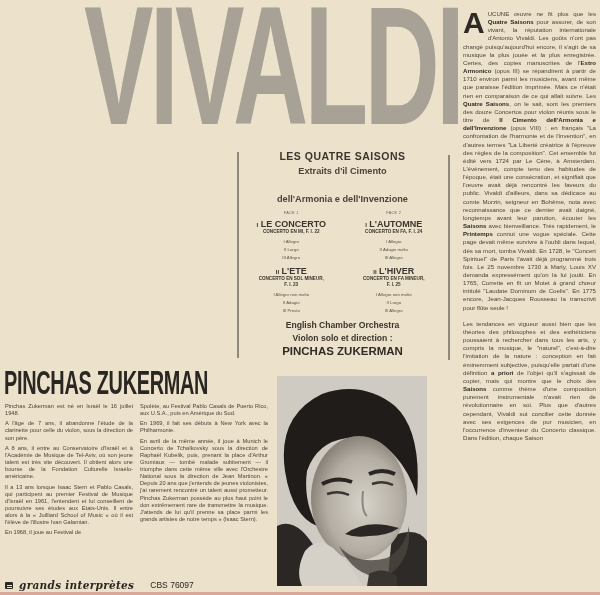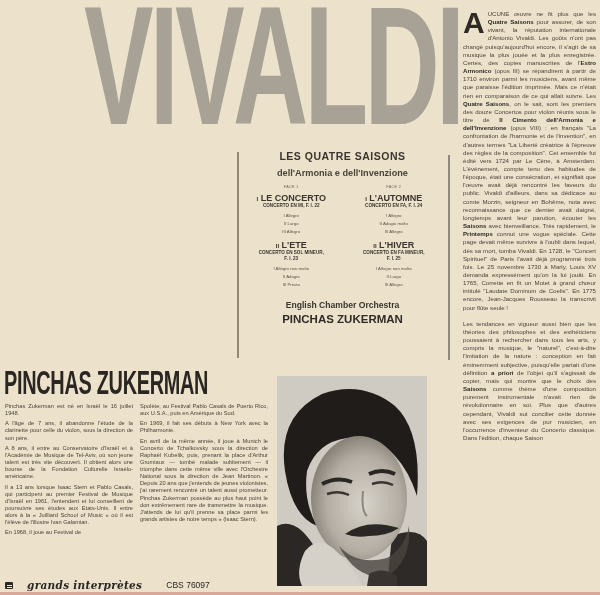--- a/index.html
+++ b/index.html
@@ -41,41 +41,41 @@
   
   #center { left:240px; top:148px; width:205px; text-align:center; color:#3a352e; }
   #center .title { font-weight:bold; font-size:10.5px; letter-spacing:0.5px; margin-top:2px; }
   #center .subtitle { font-weight:bold; font-size:9.2px; line-height:12px; margin-top:3px; color:#4a443b; }
   .faces { display:flex; margin-top:6px; }
   .face { flex:1; }
   .face-label { font-size:3.8px; color:#6b645a; letter-spacing:0.3px; }
   .movt-title { font-weight:bold; font-size:9px; margin-top:4px; color:#3a352e; }
   .movt-sub { font-weight:bold; font-size:4.6px; line-height:6px; color:#3a352e; }
   .movt-list { font-size:4.3px; line-height:8px; color:#5a5349; margin-top:3px; }
-  .credits { font-weight:bold; font-size:8.6px; line-height:12.5px; color:#3a352e; margin-top:10px; }
+  .credits { font-weight:bold; font-size:8.6px; line-height:12.5px; color:#3a352e; margin-top:4px; }
   .soloist { font-weight:bold; font-size:11.5px; line-height:14px; color:#2f2b26; }
 
   
   #pz-heading {
     left:4px; top:362px; width:380px;
     font-weight:bold; font-size:34px; line-height:40px; color:#2a2622;
     transform:scaleX(0.585); transform-origin:left top; white-space:nowrap; letter-spacing:-0.5px;
   }
 
   .bio { font-size:5.7px; line-height:7.1px; color:#4a443b; text-align:justify; }
   .bio p { margin:0 0 3.2px 0; }
   #bio1 { left:5px; top:403px; width:128px; }
   #bio2 { left:140px; top:403px; width:128px; }
 
   
   #photo { left:277px; top:376px; width:150px; height:210px; overflow:hidden;
     background:#c9c5bd; }
 
   
-  #footer { left:5px; top:578px; width:280px; height:14px; display:flex; align-items:center; gap:14px; }
+  #footer { left:5px; top:578px; width:280px; height:14px; display:flex; align-items:center; gap:6px; }
   #label-logo { width:8px; height:7px; background:#2e2a25; border-radius:1px; display:flex; align-items:center; justify-content:center; }
   #label-logo span { display:block; width:5px; height:1px; background:#ece1ca; box-shadow:0 2px 0 #ece1ca; }
   #series { font-family:"DejaVu Serif", serif; font-style:italic; font-weight:bold; font-size:10.5px; color:#2a2622; letter-spacing:0.3px; }
   #catalog { font-size:8.5px; color:#2a2622; margin-left:10px; }
   #bottom-edge { left:0; top:592px; width:600px; height:3px; background:#d9a89a; }
 </style>
 </head>
 <body>
 
 <div id="vivaldi" class="abs">VIVALDI</div>
@@ -83,21 +83,22 @@
 <div id="article" class="abs">
   <p><span class="dropcap">A</span><span id="para0">UCUNE œuvre ne fit plus que les <b>Quatre Saisons</b> pour assurer, de son vivant, la réputation internationale d'Antonio Vivaldi. Les goûts n'ont pas changé puisqu'aujourd'hui encore, il s'agit de sa musique la plus jouée et la plus enregistrée. Certes, des copies manuscrites de l'<b>Estro Armonico</b> (opus III) se répandirent à partir de 1710 environ parmi les musiciens, avant même que paraisse l'édition imprimée. Mais ce n'était rien en comparaison de ce qui allait suivre. Les <b>Quatre Saisons</b>, on le sait, sont les premiers des douze Concertos pour violon réunis sous le titre de <b>Il Cimento dell'Armonia e dell'Invenzione</b> (opus VIII) : en français "La confrontation de l'harmonie et de l'invention", en d'autres termes "La Liberté créatrice à l'épreuve des règles de la composition". Cet ensemble fut édité vers 1724 par Le Cène, à Amsterdam. L'événement, compte tenu des habitudes de l'époque, était une consécration, et signifiait que l'œuvre avait déjà rencontré les faveurs du public. Vivaldi d'ailleurs, dans sa dédicace au comte Morzin, seigneur en Bohême, nota avec reconnaissance que ce dernier avait daigné, longtemps avant leur parution, écouter les <b>Saisons</b> avec bienveillance. Très rapidement, le <b>Printemps</b> connut une vogue spéciale. Cette page devait même survivre à l'oubli dans lequel, dès sa mort, tomba Vivaldi. En 1728, le "Concert Spirituel" de Paris l'avait déjà programmé trois fois. Le 25 novembre 1730 à Marly, Louis XV demanda expressément qu'on la lui jouât. En 1765, Corrette en fit un Motet à grand chœur intitulé "Laudate Dominum de Coelis". En 1775 encore, Jean-Jacques Rousseau la transcrivit pour flûte seule !</span></p>
   <p><span id="para1">Les tendances en vigueur aussi bien que les théories des philosophes et des esthéticiens poussaient à rechercher dans tous les arts, y compris la musique, le "naturel", c'est-à-dire l'imitation de la nature : conception en fait éminemment subjective, puisqu'elle partait d'une définition <b>a priori</b> de l'objet qu'il s'agissait de copier, mais qui montre que le choix des <b>Saisons</b> comme thème d'une composition purement instrumentale n'avait rien de révolutionnaire en soi. Plus que d'autres cependant, Vivaldi sut concilier cette donnée avec ses exigences de pur musicien, en l'occurrence d'inventeur du Concerto classique. Dans l'édition, chaque Saison</span></p>
 </div>
 
 <div class="abs vrule" style="left:237px; top:152px; height:206px;"></div>
 <div class="abs vrule" style="left:448px; top:155px; height:205px;"></div>
 
 <div id="center" class="abs">
   <div class="title">LES QUATRE SAISONS</div>
-  <div class="subtitle" style="margin-top:5px">dell'Armonia e dell'Invenzione</div>
+  <div class="subtitle">Extraits d'il Cimento</div>
+  <div class="subtitle" style="margin-top:16px">dell'Armonia e dell'Invenzione</div>
 
   <div class="faces">
     <div class="face">
       <div class="face-label">FACE 1</div>
       <div class="work">
         <div class="movt-title"><span style="font-size:6px">I</span>&nbsp;<span>LE CONCERTO</span></div>
         <div class="movt-sub">CONCERTO EN MI, F. I. 22</div>
         <div class="movt-list">
           <div>I Allegro</div>
           <div>II Largo</div>
@@ -134,20 +135,21 @@
           <div>I Allegro non molto</div>
           <div>II Largo</div>
           <div>III Allegro</div>
         </div>
       </div>
     </div>
   </div>
 
   <div class="credits">
     <div>English Chamber Orchestra</div>
+    <div>Violon solo et direction :</div>
     <div class="soloist">PINCHAS ZUKERMAN</div>
   </div>
 </div>
 
 <div id="pz-heading" class="abs">PINCHAS ZUKERMAN</div>
 
 <div id="bio1" class="abs bio">
   <p>Pinchas Zukerman est né en Israël le 16 juillet 1948.</p>
   <p>A l'âge de 7 ans, il abandonne l'étude de la clarinette pour celle du violon, sous la direction de son père.</p>
   <p>A 8 ans, il entre au Conservatoire d'Israël et à l'Académie de Musique de Tel-Aviv, où son jeune talent est très vite découvert. Il obtient alors une bourse de la Fondation Culturelle Israélo-américaine.</p>

